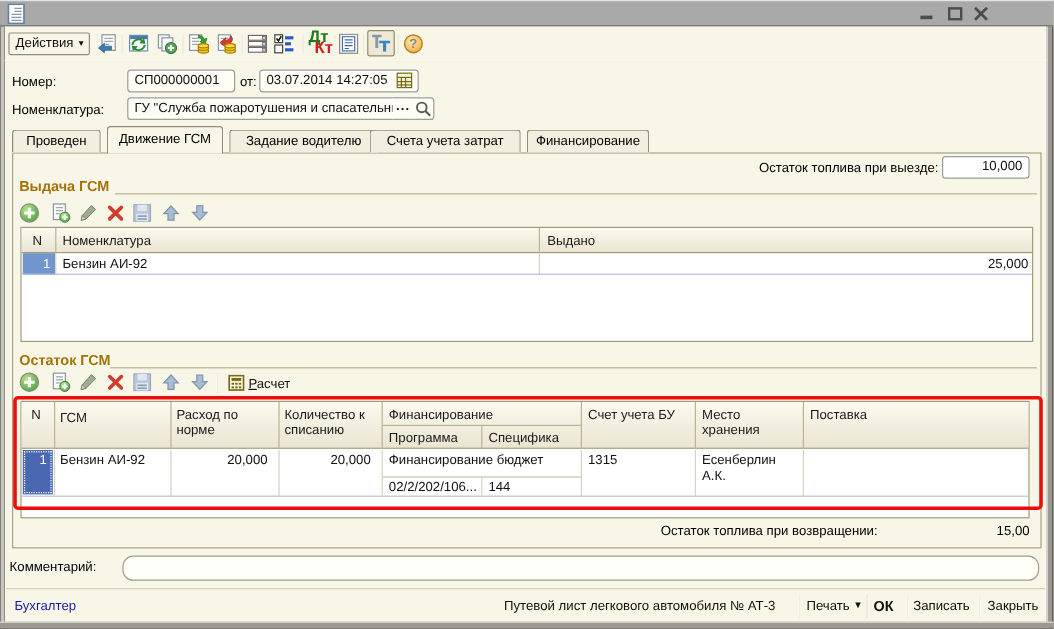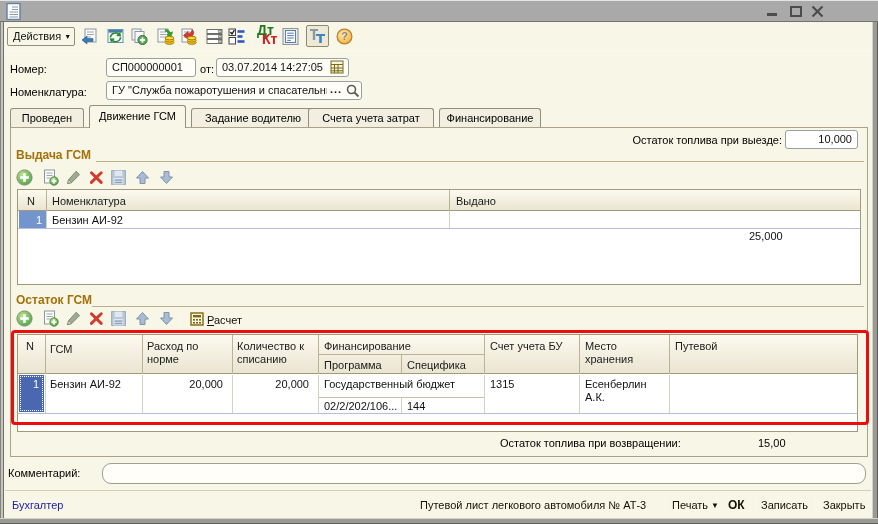--- a/index.html
+++ b/index.html
@@ -295,21 +295,21 @@
   <div class="ab gridv" style="left:28px;top:0;height:21px"></div>
   <div class="ab gridv" style="left:431px;top:0;height:21px"></div>
   <div class="ab th" style="left:9px;top:5px">N</div>
   <div class="ab th" style="left:34px;top:5px">Номенклатура</div>
   <div class="ab th" style="left:438px;top:5px">Выдано</div>
   <div class="ab" style="left:1px;top:21px;width:27px;height:18px;background:#7295cd;color:#fff;text-align:right;padding:3px 4px 0 0">1</div>
   <div class="ab rowv" style="left:28px;top:21px;height:18px"></div>
   <div class="ab rowv" style="left:431px;top:21px;height:18px"></div>
   <div class="ab" style="left:0;top:38px;width:842px;height:1px;background:#b2bfdf"></div>
   <div class="ab" style="left:34px;top:24px">Бензин АИ-92</div>
-  <div class="ab" style="left:731px;top:40px;width:108px;text-align:left">25,000</div>
+  <div class="ab" style="left:731px;top:24px;width:108px;text-align:right">25,000</div>
 </div>
 
 <div class="ab sect" style="left:16px;top:293px">Остаток ГСМ</div>
 <div class="ab sline" style="left:92px;top:306px;width:772px"></div>
 <svg class="ab" style="left:16px;top:310px" width="17" height="17">
     <use href="#s-add"></use>
   </svg>
 <svg class="ab" style="left:42px;top:310px" width="17" height="17">
     <use href="#s-copy"></use>
   </svg>
@@ -347,47 +347,47 @@
   <div class="ab" style="left:301px;top:19px;width:165px;height:1px;background:#bab394"></div>
   <div class="ab th" style="left:8px;top:5px">N</div>
   <div class="ab th" style="left:32px;top:8px">ГСМ</div>
   <div class="ab th" style="left:129px;top:5px;width:80px;line-height:13px">Расход по норме</div>
   <div class="ab th" style="left:219px;top:5px;width:80px;line-height:13px">Количество к списанию</div>
   <div class="ab th" style="left:306px;top:5px">Финансирование</div>
   <div class="ab th" style="left:306px;top:24px">Программа</div>
   <div class="ab th" style="left:389px;top:24px">Специфика</div>
   <div class="ab th" style="left:472px;top:5px">Счет учета БУ</div>
   <div class="ab th" style="left:567px;top:5px;width:60px;line-height:13px">Место хранения</div>
-  <div class="ab th" style="left:657px;top:5px">Путевой</div>
+  <div class="ab th" style="left:657px;top:5px">Поставка</div>
 
   <div class="ab" style="left:1px;top:40px;width:25px;height:37px;background:#4a67b2;color:#fff;text-align:right;padding:3px 5px 0 0;outline:1px dotted #fff;outline-offset:-2px">1</div>
   <div class="ab rowv" style="left:27px;top:40px;height:38px"></div>
   <div class="ab rowv" style="left:124px;top:40px;height:38px"></div>
   <div class="ab rowv" style="left:214px;top:40px;height:38px"></div>
   <div class="ab rowv" style="left:300px;top:40px;height:38px"></div>
   <div class="ab rowv" style="left:383px;top:63px;height:15px"></div>
   <div class="ab rowv" style="left:466px;top:40px;height:38px"></div>
   <div class="ab rowv" style="left:561px;top:40px;height:38px"></div>
   <div class="ab rowv" style="left:651px;top:40px;height:38px"></div>
   <div class="ab" style="left:301px;top:62px;width:165px;height:1px;background:#c6c0aa"></div>
   <div class="ab" style="left:0;top:78px;width:839px;height:1px;background:#b2bfdf"></div>
   <div class="ab" style="left:32px;top:43px">Бензин АИ-92</div>
   <div class="ab" style="left:124px;top:43px;width:81px;text-align:right">20,000</div>
   <div class="ab" style="left:214px;top:43px;width:77px;text-align:right">20,000</div>
-  <div class="ab" style="left:306px;top:43px">Государственный бюджет</div>
+  <div class="ab" style="left:306px;top:43px">Финансирование бюджет</div>
   <div class="ab" style="left:306px;top:65px">02/2/202/106...</div>
   <div class="ab" style="left:389px;top:65px">144</div>
   <div class="ab" style="left:472px;top:43px">1315</div>
   <div class="ab" style="left:567px;top:43px;width:70px;line-height:13px">Есенберлин А.К.</div>
 </div>
 
 <div class="ab" style="left:11px;top:330px;width:858px;height:95px;border:3px solid #ec0d0d;border-radius:4px;z-index:30"></div>
 
-<div class="ab lbl" style="left:500px;top:437px;width:282px;text-align:left">Остаток топлива при возвращении:</div>
-<div class="ab lbl" style="left:758px;top:437px;width:100px;">15,00</div>
+<div class="ab lbl" style="left:500px;top:437px;width:282px;text-align:center">Остаток топлива при возвращении:</div>
+<div class="ab lbl" style="left:758px;top:437px;width:100px;text-align:right">15,00</div>
 <div class="ab lbl" style="left:8px;top:467px">Комментарий:</div>
 <div class="ab" style="left:102px;top:463px;width:764px;height:21px;background:#fffef8;border:1px solid #9ba093;border-radius:9px"></div>
 
 <div class="ab" style="left:5px;top:490px;width:866px;height:1px;background:#d2ceba"></div>
 <div class="ab" style="left:12px;top:499px;color:#1a1aa6">Бухгалтер</div>
 <div class="ab fbtn" style="left:420px;top:499px">Путевой лист легкового автомобиля № АТ-3</div>
 <div class="ab fsep" style="left:665px;top:495px;height:20px"></div>
 <div class="ab fbtn" style="left:672px;top:499px">Печать <span style="font-size:8px;position:relative;top:-1px">▼</span></div>
 <div class="ab fsep" style="left:722px;top:495px;height:20px"></div>
 <div class="ab fbtn" style="left:728px;top:498px;font-weight:bold;font-size:12px">ОК</div>

